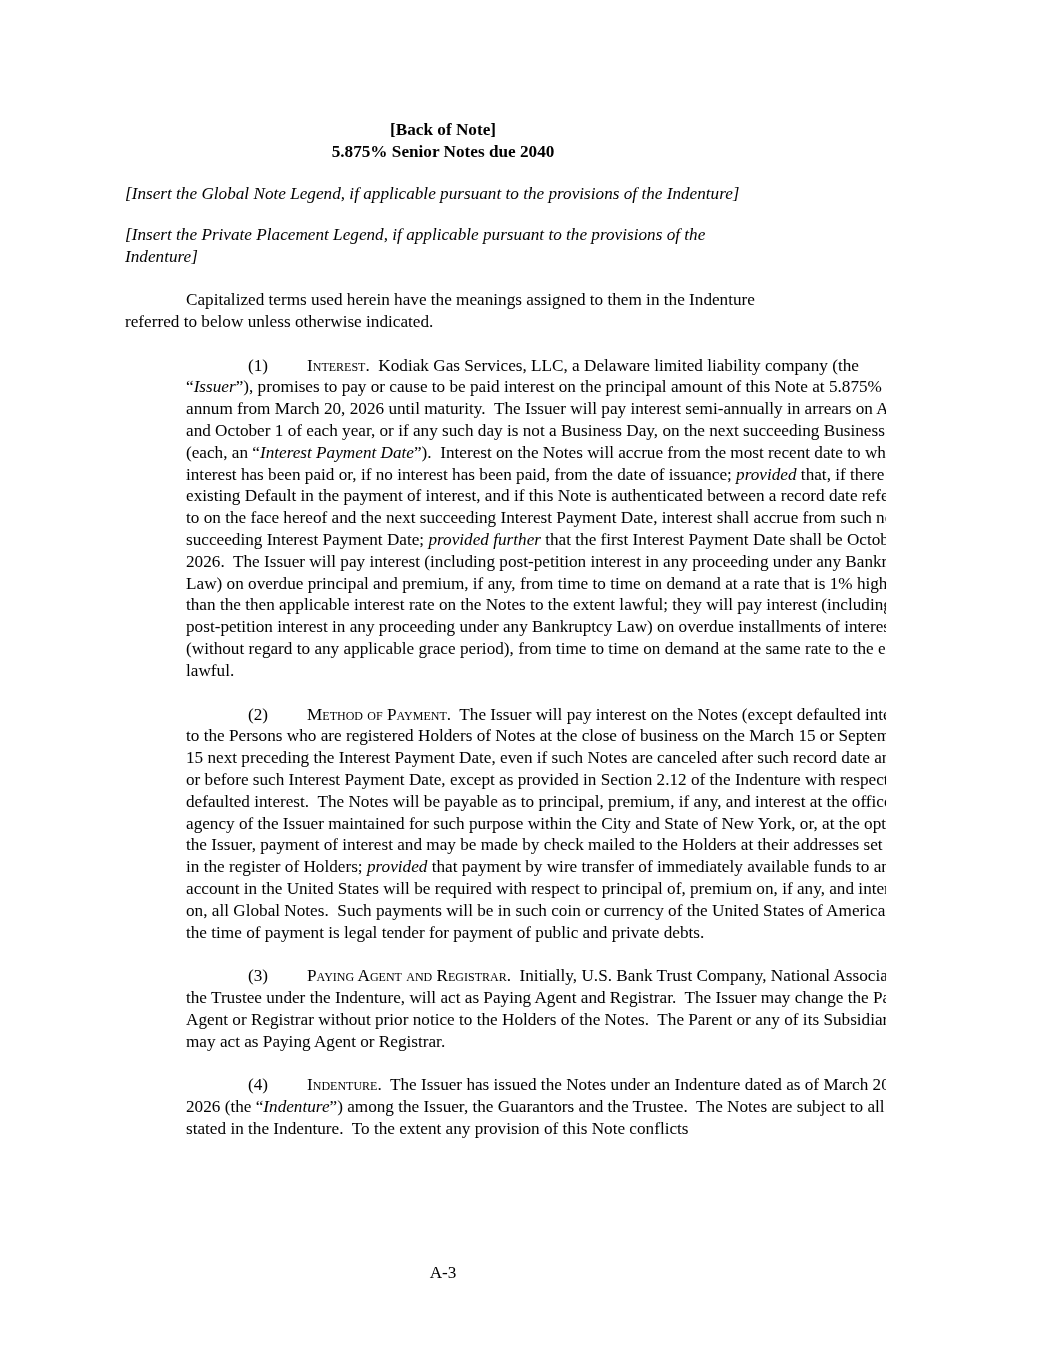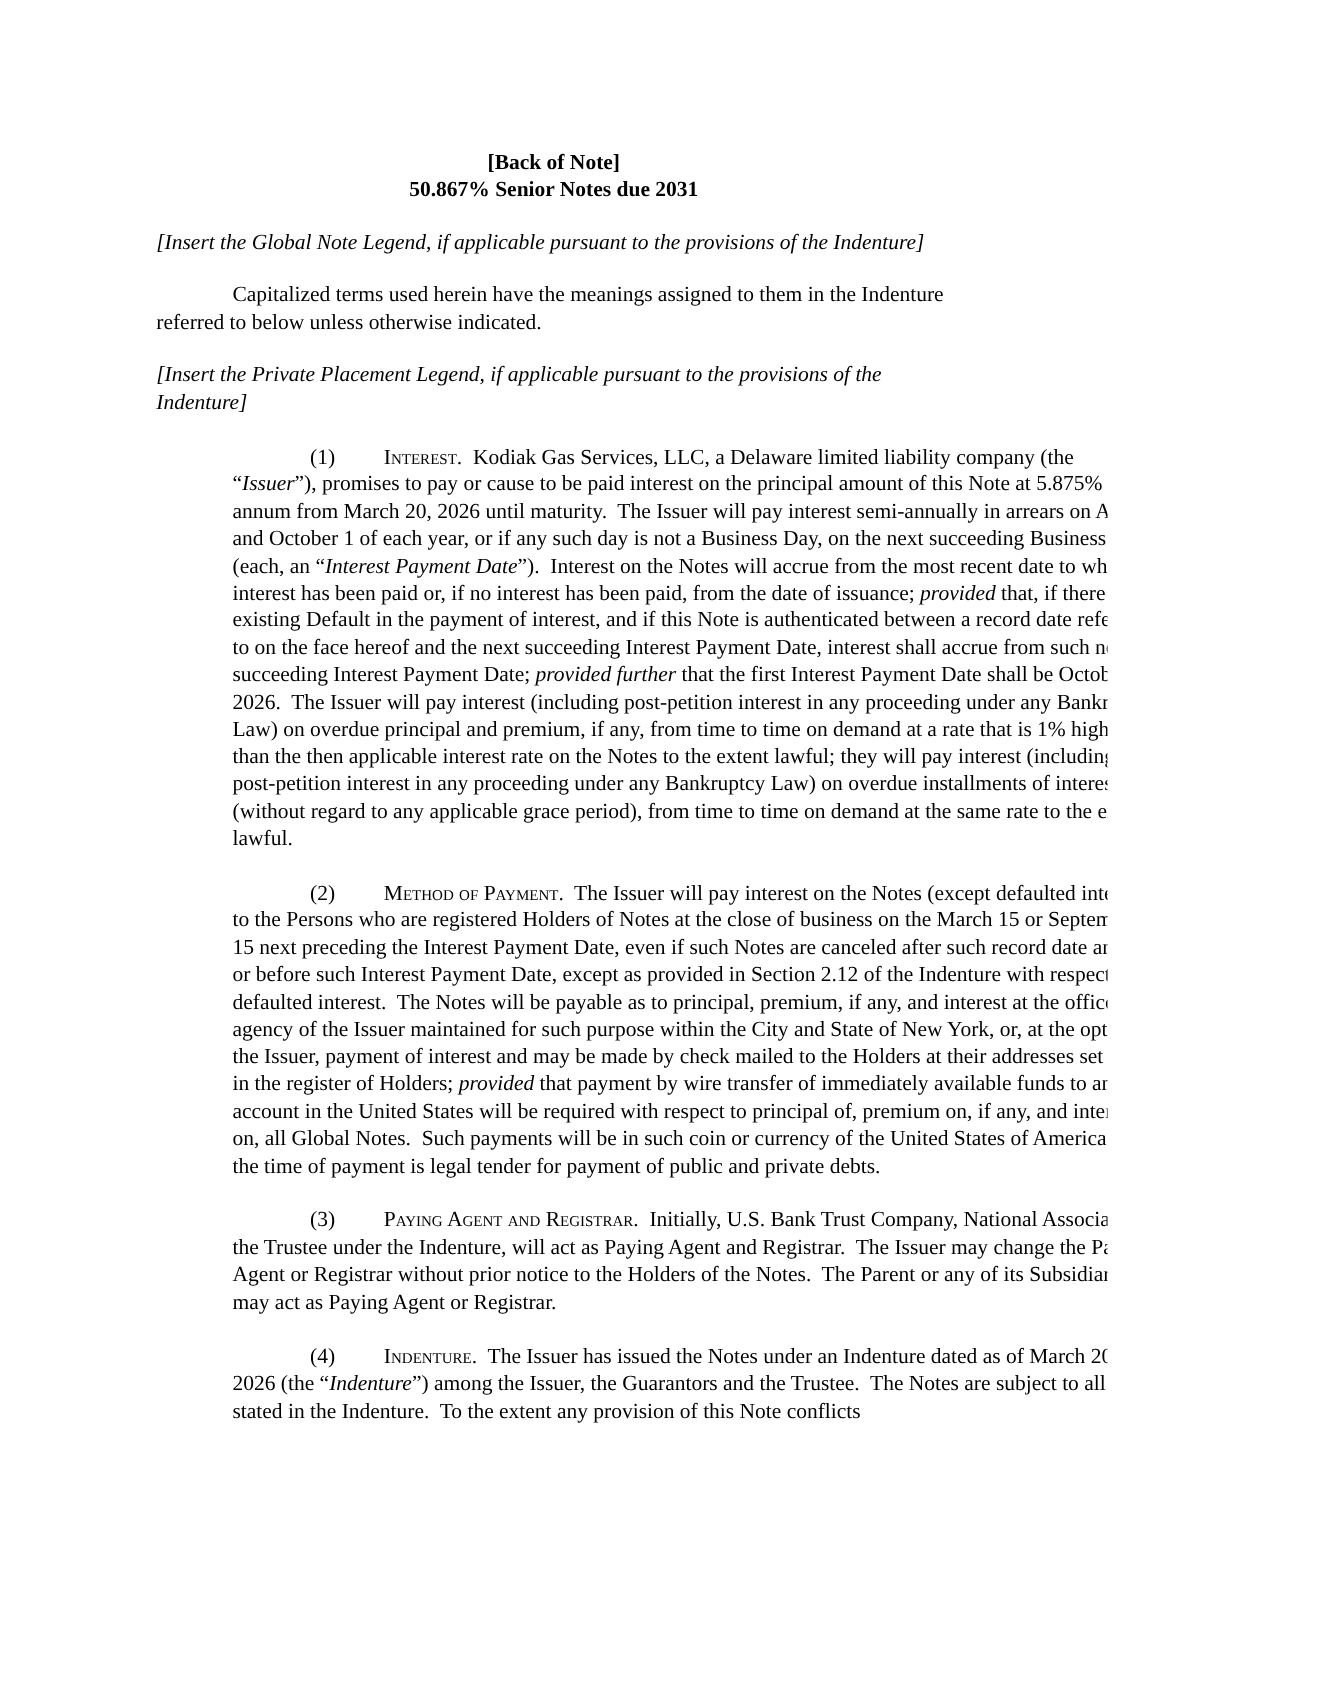--- a/index.html
+++ b/index.html
@@ -58,32 +58,33 @@
     text-align: center;
   }
 </style>
 </head>
 <body>
 
 <div class="page">
 
   <div class="title-block">
     <div class="title-line">[Back of Note]</div>
-    <div class="title-line">50.867% Senior Notes due 2031</div>
+    <div class="title-line">5.875% Senior Notes due 2040</div>
   </div>
 
   <p class="doc-par legend"><span class="run-i">[Insert the Global Note Legend, if applicable pursuant to the provisions of the Indenture]</span></p>
 
+  <p class="doc-par legend"><span class="run-i">[Insert the Private Placement Legend, if applicable pursuant to the provisions of the Indenture]</span></p>
+
   <p class="doc-par intro"><span class="run-p">Capitalized terms used herein have the meanings assigned to them in the Indenture referred to below unless otherwise indicated.</span></p>
-
-  <p class="doc-par legend"><span class="run-i">[Insert the Private Placement Legend, if applicable pursuant to the provisions of the Indenture]</span></p>
 
   <p class="doc-par item"><span class="run-p">(1)</span><span class="run-tab"></span><span class="run-sc">Interest</span><span class="run-p">.  Kodiak Gas Services, LLC, a Delaware limited liability company (the “</span><span class="run-i">Issuer</span><span class="run-p">”), promises to pay or cause to be paid interest on the principal amount of this Note at 5.875% per annum from March 20, 2026 until maturity.  The Issuer will pay interest semi-annually in arrears on April 1 and October 1 of each year, or if any such day is not a Business Day, on the next succeeding Business Day (each, an “</span><span class="run-i">Interest Payment Date</span><span class="run-p">”).  Interest on the Notes will accrue from the most recent date to which interest has been paid or, if no interest has been paid, from the date of issuance; </span><span class="run-i">provided</span><span class="run-p"> that, if there is no existing Default in the payment of interest, and if this Note is authenticated between a record date referred to on the face hereof and the next succeeding Interest Payment Date, interest shall accrue from such next succeeding Interest Payment Date; </span><span class="run-i">provided further</span><span class="run-p"> that the first Interest Payment Date shall be October 1, 2026.  The Issuer will pay interest (including post-petition interest in any proceeding under any Bankruptcy Law) on overdue principal and premium, if any, from time to time on demand at a rate that is 1% higher than the then applicable interest rate on the Notes to the extent lawful; they will pay interest (including post-petition interest in any proceeding under any Bankruptcy Law) on overdue installments of interest (without regard to any applicable grace period), from time to time on demand at the same rate to the extent lawful.</span></p>
 
 
   <p class="doc-par item"><span class="run-p">(2)</span><span class="run-tab"></span><span class="run-sc">Method of Payment</span><span class="run-p">.  The Issuer will pay interest on the Notes (except defaulted interest) to the Persons who are registered Holders of Notes at the close of business on the March 15 or September 15 next preceding the Interest Payment Date, even if such Notes are canceled after such record date and on or before such Interest Payment Date, except as provided in Section 2.12 of the Indenture with respect to defaulted interest.  The Notes will be payable as to principal, premium, if any, and interest at the office or agency of the Issuer maintained for such purpose within the City and State of New York, or, at the option of the Issuer, payment of interest and may be made by check mailed to the Holders at their addresses set forth in the register of Holders; </span><span class="run-i">provided</span><span class="run-p"> that payment by wire transfer of immediately available funds to an account in the United States will be required with respect to principal of, premium on, if any, and interest on, all Global Notes.  Such payments will be in such coin or currency of the United States of America as at the time of payment is legal tender for payment of public and private debts.</span></p>
 
   <p class="doc-par item"><span class="run-p">(3)</span><span class="run-tab"></span><span class="run-sc">Paying Agent and Registrar</span><span class="run-p">.  Initially, U.S. Bank Trust Company, National Association, the Trustee under the Indenture, will act as Paying Agent and Registrar.  The Issuer may change the Paying Agent or Registrar without prior notice to the Holders of the Notes.  The Parent or any of its Subsidiaries may act as Paying Agent or Registrar.</span></p>
 
   <p class="doc-par item"><span class="run-p">(4)</span><span class="run-tab"></span><span class="run-sc">Indenture</span><span class="run-p">.  The Issuer has issued the Notes under an Indenture dated as of March 20, 2026 (the “</span><span class="run-i">Indenture</span><span class="run-p">”) among the Issuer, the Guarantors and the Trustee.  The Notes are subject to all terms stated in the Indenture.  To the extent any provision of this Note conflicts</span></p>
 
+  <div class="footer">A-3</div>
 
 </div>
 
 </body></html>

